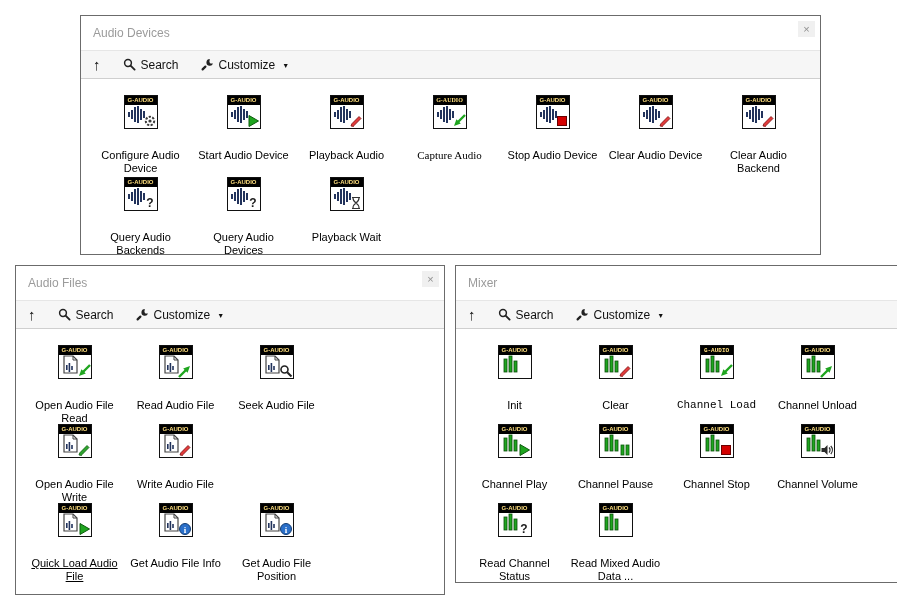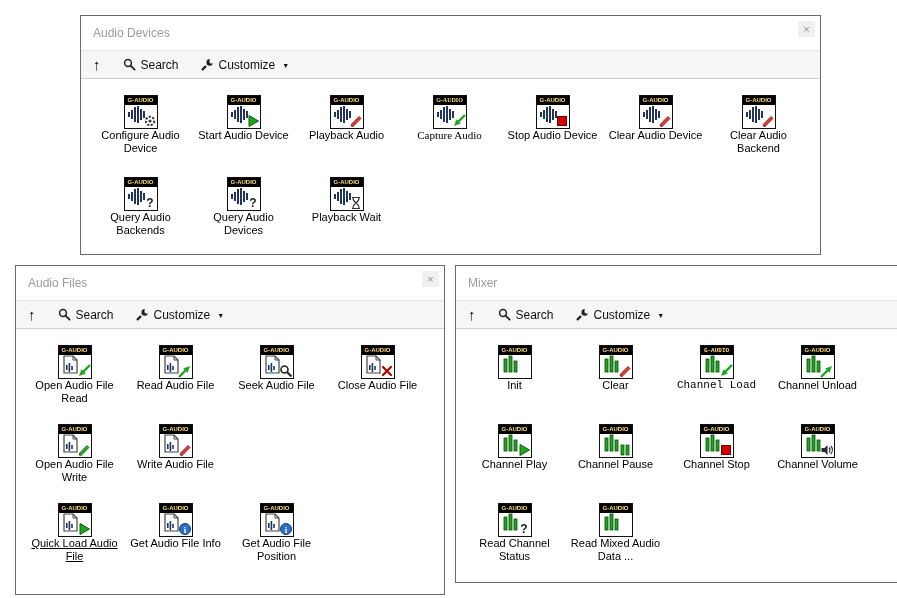--- a/index.html
+++ b/index.html
@@ -20,21 +20,21 @@
   .toolbar{
     height:27px;border-top:1px solid #e6e6e6;border-bottom:1px solid #cfcfcf;background:#f6f6f6;
     display:flex;align-items:center;gap:22px;padding:0 12px;font-size:12px;color:#111;
   }
   .tbtn{display:inline-flex;align-items:center;gap:5px;cursor:default;white-space:nowrap;}
   .uparrow{font-weight:bold;font-size:15px;color:#111;}
   .caret{font-size:7px;margin-left:2px;position:relative;top:1px;}
   .grid{display:grid;justify-items:center;align-items:start;padding:16px 8px 0;}
   .cols7{grid-template-columns:repeat(7,103px);grid-auto-rows:82px;}
   .cols4{grid-template-columns:repeat(4,101px);grid-auto-rows:79px;}
-  .cell{display:flex;flex-direction:column;align-items:center;gap:0;width:100%;}
+  .cell{display:flex;flex-direction:column;align-items:center;gap:20px;width:100%;}
   .vi-icon{
     width:34px;height:34px;border:1px solid #111;box-sizing:border-box;background:#fff;
     display:flex;flex-direction:column;flex:0 0 auto;
   }
   .banner{
     height:9px;background:#000;color:#ffdf7e;font-size:6px;line-height:9px;
     text-align:center;font-weight:bold;letter-spacing:0;overflow:hidden;
   }
   .ibody{position:relative;flex:1;}
   .base{position:absolute;left:2px;top:0;}
@@ -367,40 +367,20 @@
                 </g>
               </svg></span>
             <span class="ovl"><svg width="14" height="14" viewBox="0 0 14 14">
                 <circle cx="5.5" cy="5.5" r="3.5" fill="none" stroke="#222" stroke-width="1.6"></circle>
                 <line x1="8.2" y1="8.2" x2="12.5" y2="12.5" stroke="#222" stroke-width="2"></line>
               </svg></span>
           </div>
         </div>
         <div class="label">Seek Audio File</div>
       </div>
-      <div class="cell" style="grid-area: 1 / 4;">
-        <div class="vi-icon">
-          <div class="banner">G-AUDIO</div>
-          <div class="ibody">
-            <span class="base"><svg width="19" height="19" viewBox="0 0 19 19">
-                <path d="M3 1 h9 l4 4 v13 h-13 z" fill="#ffffff" stroke="#444" stroke-width="1.2"></path>
-                <path d="M12 1 v4 h4" fill="none" stroke="#444" stroke-width="1"></path>
-                <g fill="#22335c">
-                  <rect x="5" y="10" width="1.6" height="5"></rect>
-                  <rect x="7.6" y="8" width="1.6" height="9"></rect>
-                  <rect x="10.2" y="11" width="1.6" height="4"></rect>
-                </g>
-              </svg></span>
-            <span class="ovl"><svg width="14" height="14" viewBox="0 0 14 14">
-                <path d="M3 3 L11 11 M11 3 L3 11" stroke="#b00000" stroke-width="2.2" stroke-linecap="round"></path>
-              </svg></span>
-          </div>
-        </div>
-        <div class="label">Close Audio File</div>
-      </div>
       <div class="cell" style="grid-area: 2 / 1;">
         <div class="vi-icon">
           <div class="banner">G-AUDIO</div>
           <div class="ibody">
             <span class="base"><svg width="19" height="19" viewBox="0 0 19 19">
                 <path d="M3 1 h9 l4 4 v13 h-13 z" fill="#ffffff" stroke="#444" stroke-width="1.2"></path>
                 <path d="M12 1 v4 h4" fill="none" stroke="#444" stroke-width="1"></path>
                 <g fill="#22335c">
                   <rect x="5" y="10" width="1.6" height="5"></rect>
                   <rect x="7.6" y="8" width="1.6" height="9"></rect>

